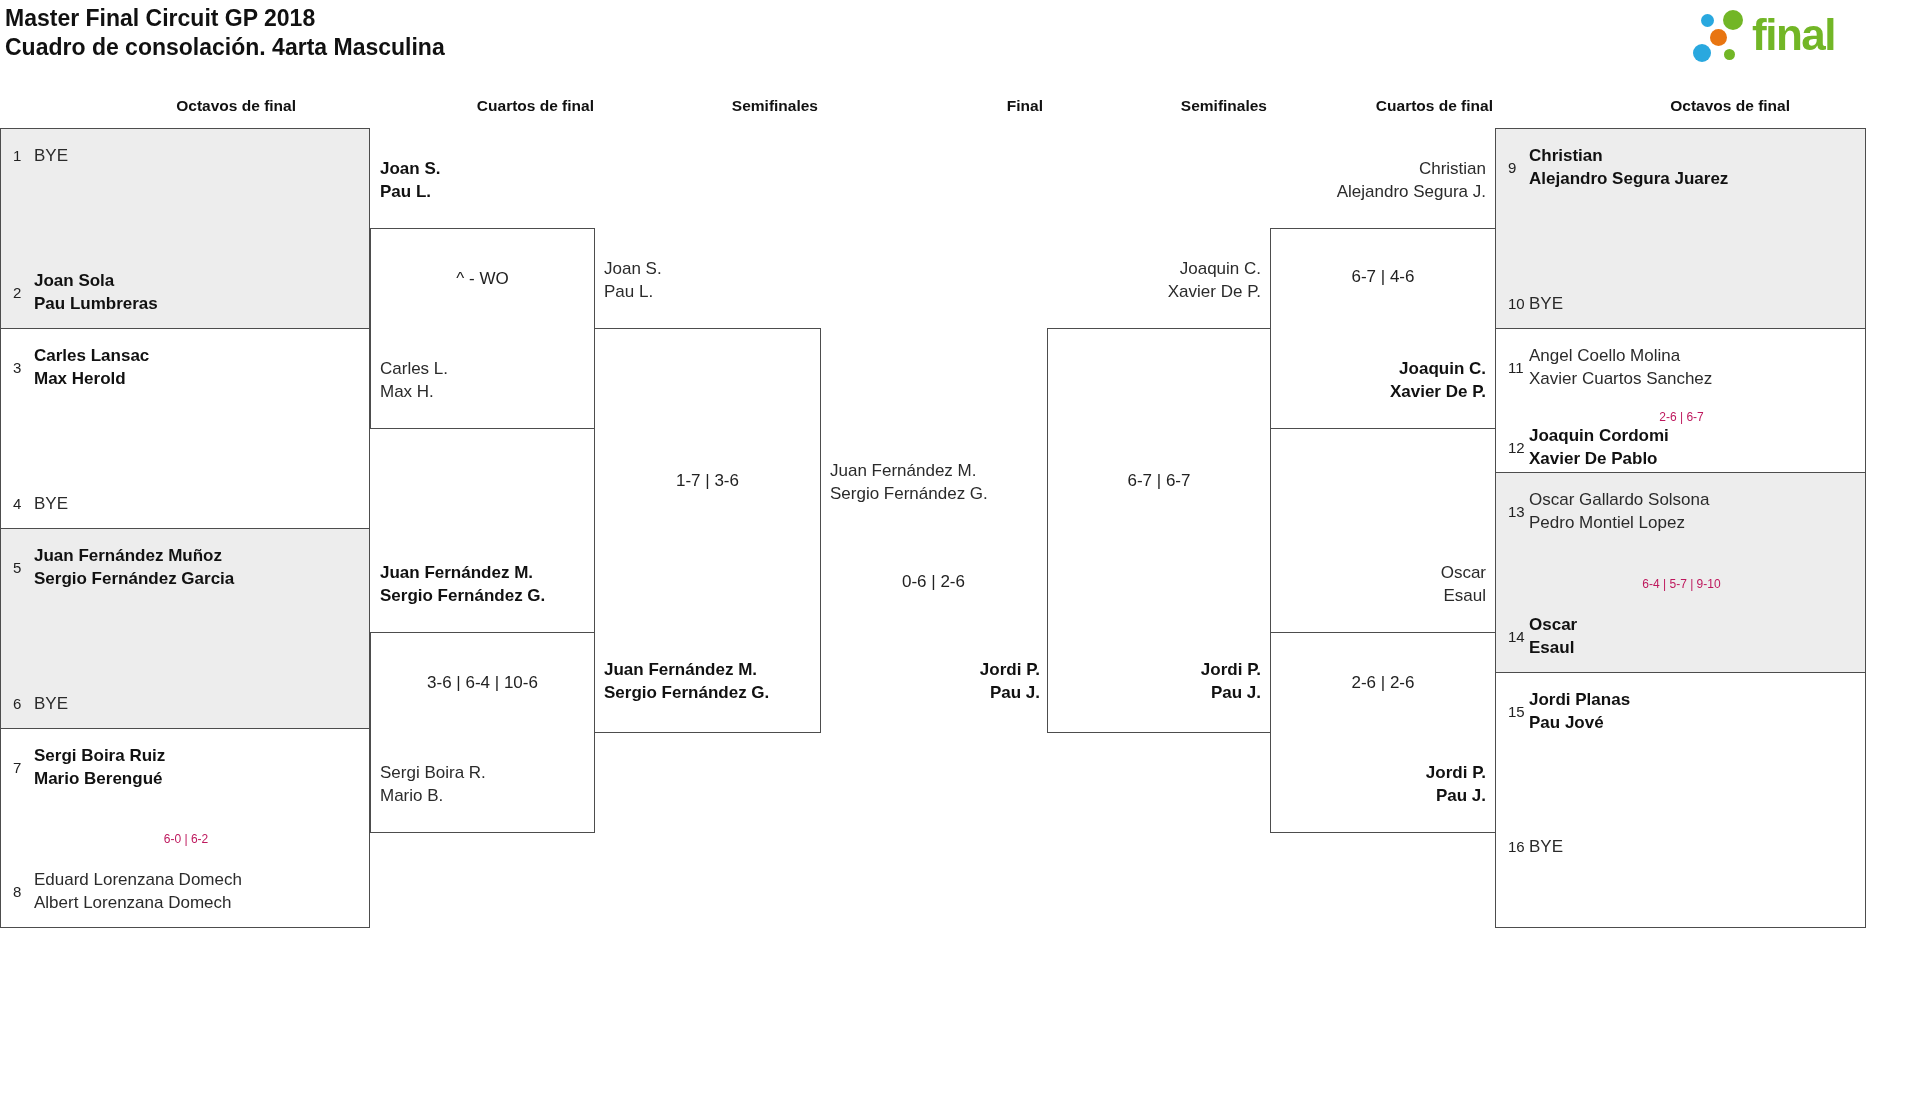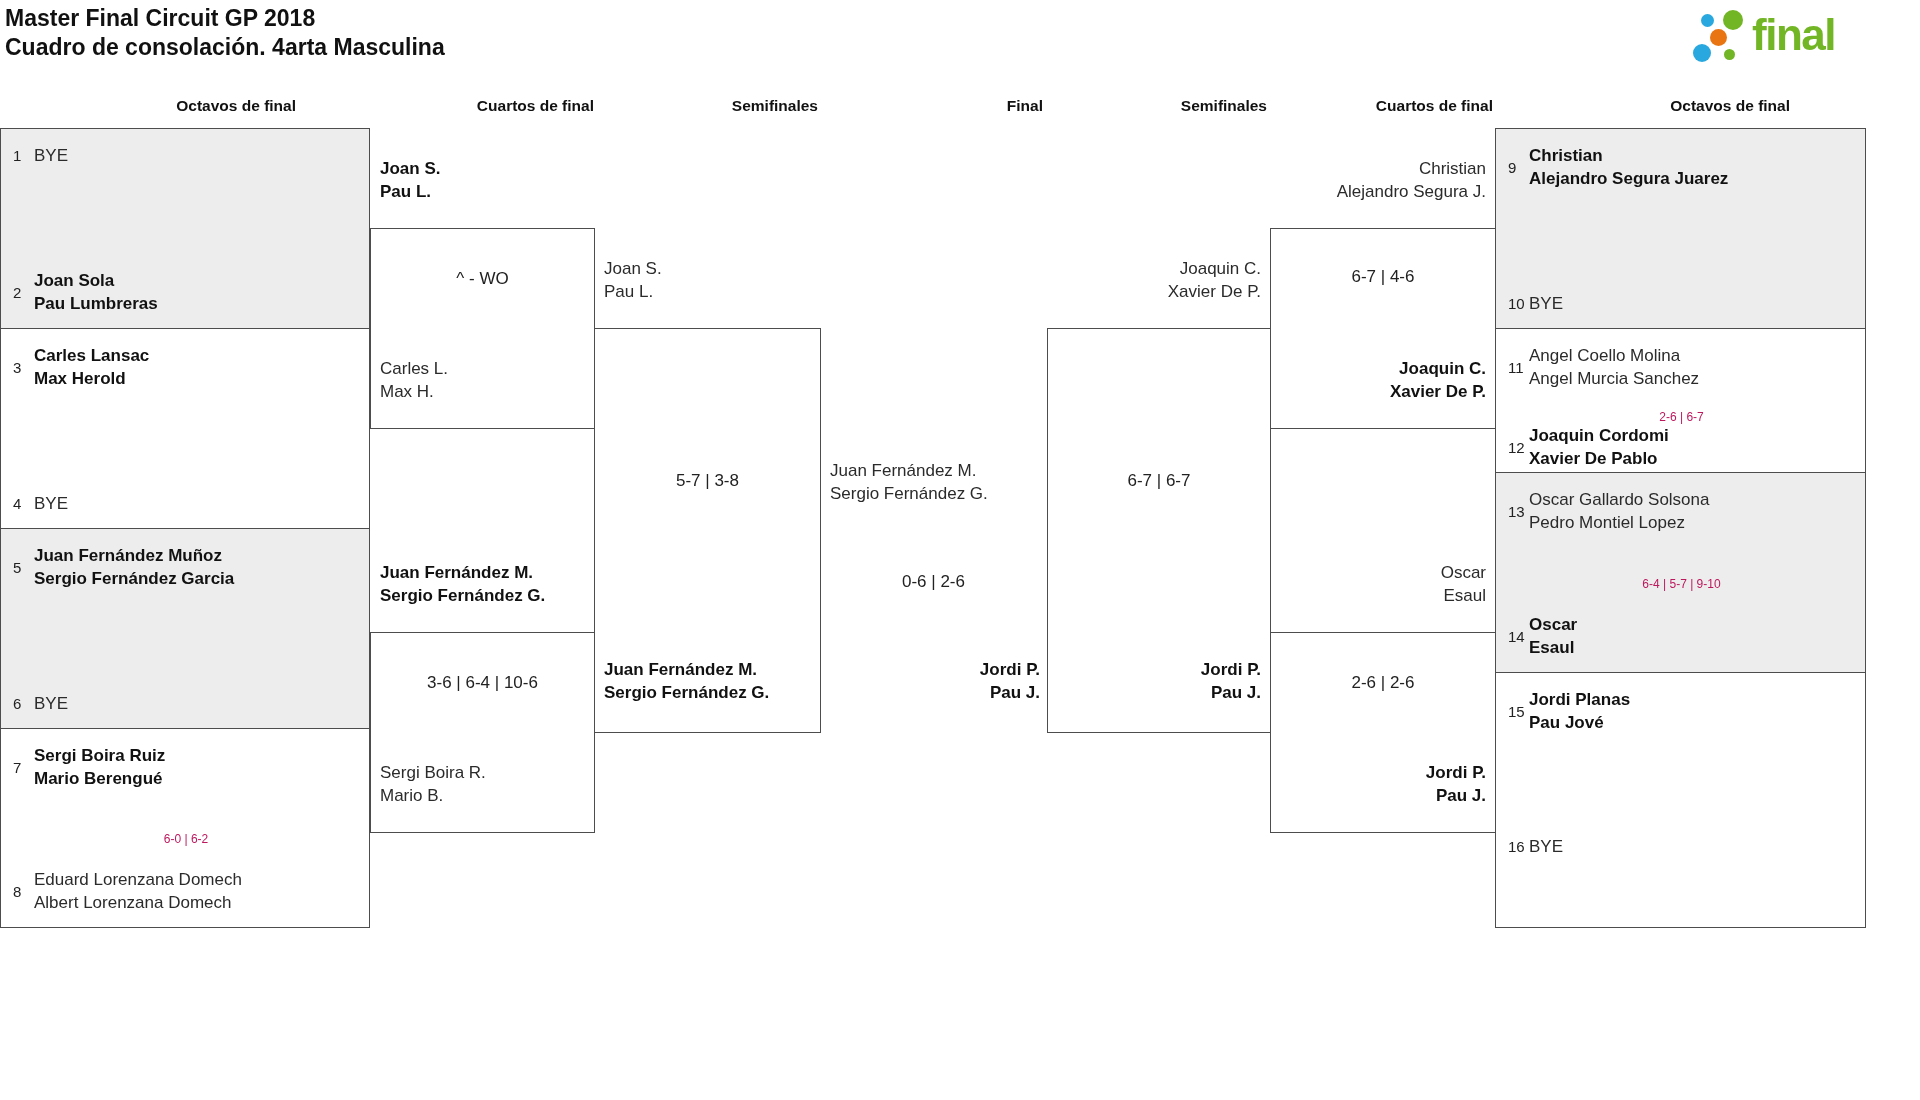--- a/index.html
+++ b/index.html
@@ -159,21 +159,21 @@
         <span class="nline">BYE</span>
       </span>
     </div>
   </div>
 
   <div class="obox" style="height:144px">
     <div class="team">
       <span class="seed">11</span>
       <span class="names">
         <span class="nline">Angel Coello Molina</span>
-          <span class="nline">Angel Murcia Sanchez</span>
+          <span class="nline">Xavier Cuartos Sanchez</span>
       </span>
     </div>
     <div class="oscore">2-6 | 6-7</div>
     <div class="team">
       <span class="seed">12</span>
       <span class="names bold">
         <span class="nline">Joaquin Cordomi</span>
           <span class="nline">Xavier De Pablo</span>
       </span>
     </div>
@@ -239,21 +239,21 @@
 <div class="score-label" style="left:370px;top:673px;width:225px">3-6 | 6-4 | 10-6</div>
 <div class="slot" style="left:380px;top:761px">
   <span class="nline">Sergi Boira R.</span>
     <span class="nline">Mario B.</span>
 </div>
 
 <div class="slot" style="left:604px;top:257px">
   <span class="nline">Joan S.</span>
     <span class="nline">Pau L.</span>
 </div>
-<div class="score-label" style="left:594px;top:471px;width:227px">5-7 | 3-8</div>
+<div class="score-label" style="left:594px;top:471px;width:227px">1-7 | 3-6</div>
 <div class="slot bold" style="left:604px;top:658px">
   <span class="nline">Juan Fernández M.</span>
     <span class="nline">Sergio Fernández G.</span>
 </div>
 
 <div class="slot" style="left:830px;top:459px">
   <span class="nline">Juan Fernández M.</span>
     <span class="nline">Sergio Fernández G.</span>
 </div>
 <div class="score-label" style="left:820px;top:572px;width:227px">0-6 | 2-6</div>

